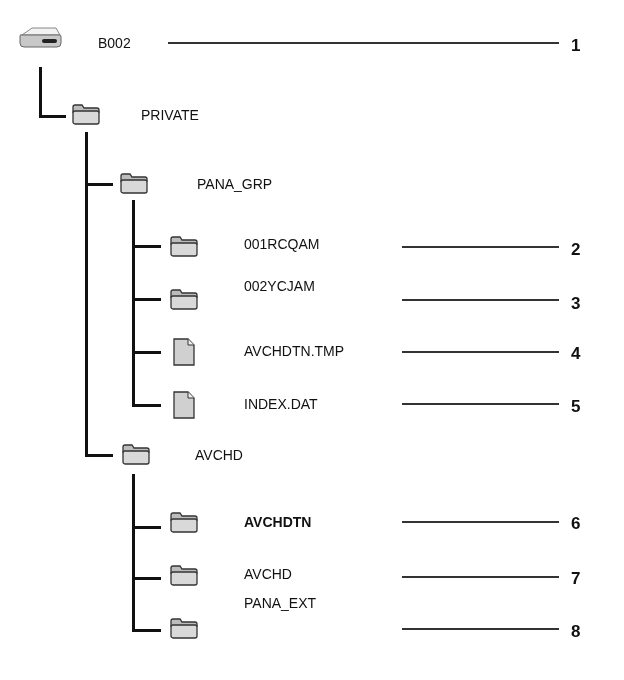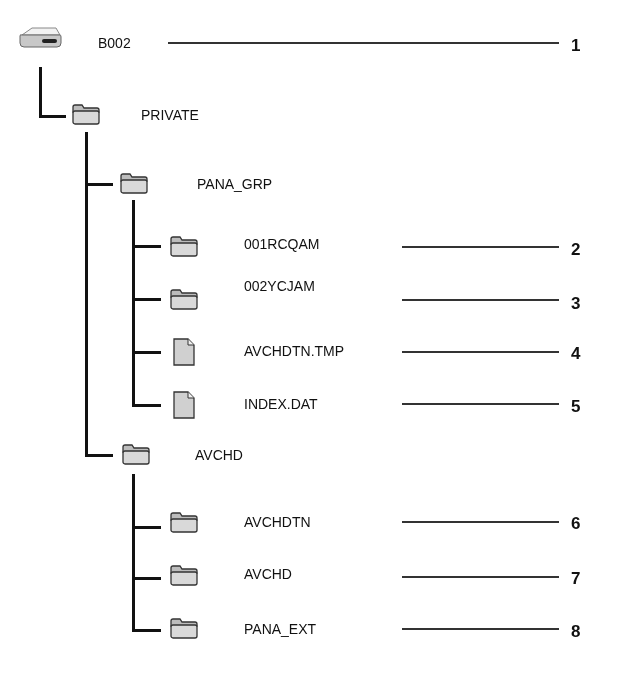--- a/index.html
+++ b/index.html
@@ -106,36 +106,36 @@
     <rect x="2" y="8" width="26" height="13" rx="2" fill="#d9d9d9" stroke="#333" stroke-width="1.3"></rect>
   </svg>
   <span class="label" style="left:183px;top:445px;">AVCHD</span>
 </div>
 
 <div>
   <svg class="icon" style="left:169px;top:511px;" width="30" height="23" viewBox="0 0 30 23">
     <path d="M2 4 Q2 2 4 2 L11 2 L13 5 L26 5 Q28 5 28 7 L28 9 L2 9 Z" fill="#bcbcbc" stroke="#333" stroke-width="1.3"></path>
     <rect x="2" y="8" width="26" height="13" rx="2" fill="#d9d9d9" stroke="#333" stroke-width="1.3"></rect>
   </svg>
-  <span class="label" style="left:232px;top:512px;">AVCHDTN</span>
+  <span class="label" style="left:232px;top:512px;font-weight:bold;">AVCHDTN</span>
   <div class="leader" style="left:402px;top:521px;width:157px;"></div>
   <span class="num" style="left:571px;top:514px;">6</span>
 </div>
 
 <div>
   <svg class="icon" style="left:169px;top:564px;" width="30" height="23" viewBox="0 0 30 23">
     <path d="M2 4 Q2 2 4 2 L11 2 L13 5 L26 5 Q28 5 28 7 L28 9 L2 9 Z" fill="#bcbcbc" stroke="#333" stroke-width="1.3"></path>
     <rect x="2" y="8" width="26" height="13" rx="2" fill="#d9d9d9" stroke="#333" stroke-width="1.3"></rect>
   </svg>
   <span class="label" style="left:232px;top:564px;">AVCHD</span>
   <div class="leader" style="left:402px;top:576px;width:157px;"></div>
   <span class="num" style="left:571px;top:569px;">7</span>
 </div>
 
 <div>
   <svg class="icon" style="left:169px;top:617px;" width="30" height="23" viewBox="0 0 30 23">
     <path d="M2 4 Q2 2 4 2 L11 2 L13 5 L26 5 Q28 5 28 7 L28 9 L2 9 Z" fill="#bcbcbc" stroke="#333" stroke-width="1.3"></path>
     <rect x="2" y="8" width="26" height="13" rx="2" fill="#d9d9d9" stroke="#333" stroke-width="1.3"></rect>
   </svg>
-  <span class="label" style="left:232px;top:619px;">PANA_EXT</span>
+  <span class="label" style="left:232px;top:593px;">PANA_EXT</span>
   <div class="leader" style="left:402px;top:628px;width:157px;"></div>
   <span class="num" style="left:571px;top:622px;">8</span>
 </div>
 
 </body></html>

